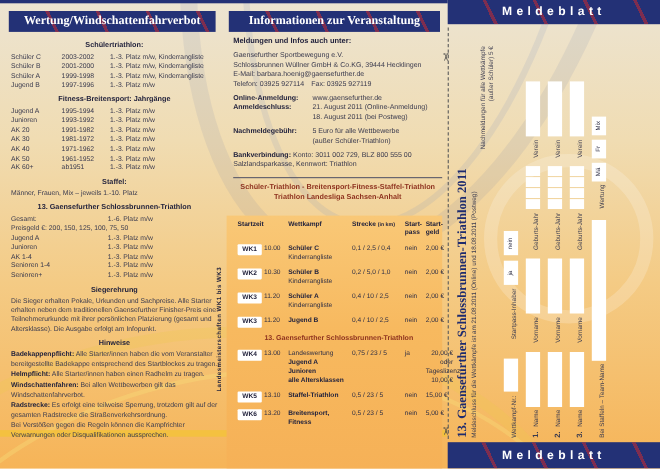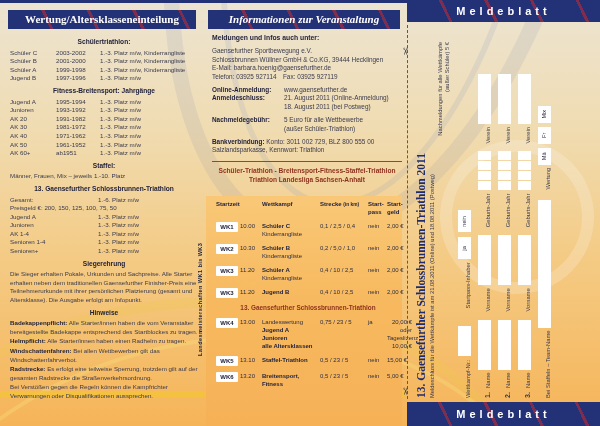--- a/index.html
+++ b/index.html
@@ -106,22 +106,22 @@
 <div class="page">
 
   <div class="swoosh sw1"></div>
   <div class="swoosh sw2"></div>
   <div class="swoosh sw3"></div>
   <div class="swoosh sw4"></div>
   <div class="swoosh sw5"></div>
   <div class="ystripe"></div>
   <div class="z topstrip" style="position:absolute;"></div>
 
-  <div class="bar bar-left"><span style="position:relative;z-index:1;">Wertung/Altersklasseneinteilung</span></div>
-  <div class="bar bar-mid"><span style="position:relative;z-index:1;font-style:italic;">Informationen zur Veranstaltung</span></div>
+  <div class="bar bar-left"><span style="position:relative;z-index:1;">Wertung/Windschattenfahrverbot</span></div>
+  <div class="bar bar-mid"><span style="position:relative;z-index:1;">Informationen zur Veranstaltung</span></div>
   <div class="bar bar-meld bar-meld-top"><span style="position:relative;z-index:1;">Meldeblatt</span></div>
   <div class="bar bar-meld bar-meld-bot"><span style="position:relative;z-index:1;">Meldeblatt</span></div>
 
   <div class="z leftcol" style="position:absolute;">
     <div class="sect">Schülertriathlon:</div>
     <div class="lrow">
         <span class="c0">Schüler C</span>
         <span class="c1">2003-2002</span>
         <span class="c2">1.-3. Platz m/w, Kinderrangliste</span>
       </div>

